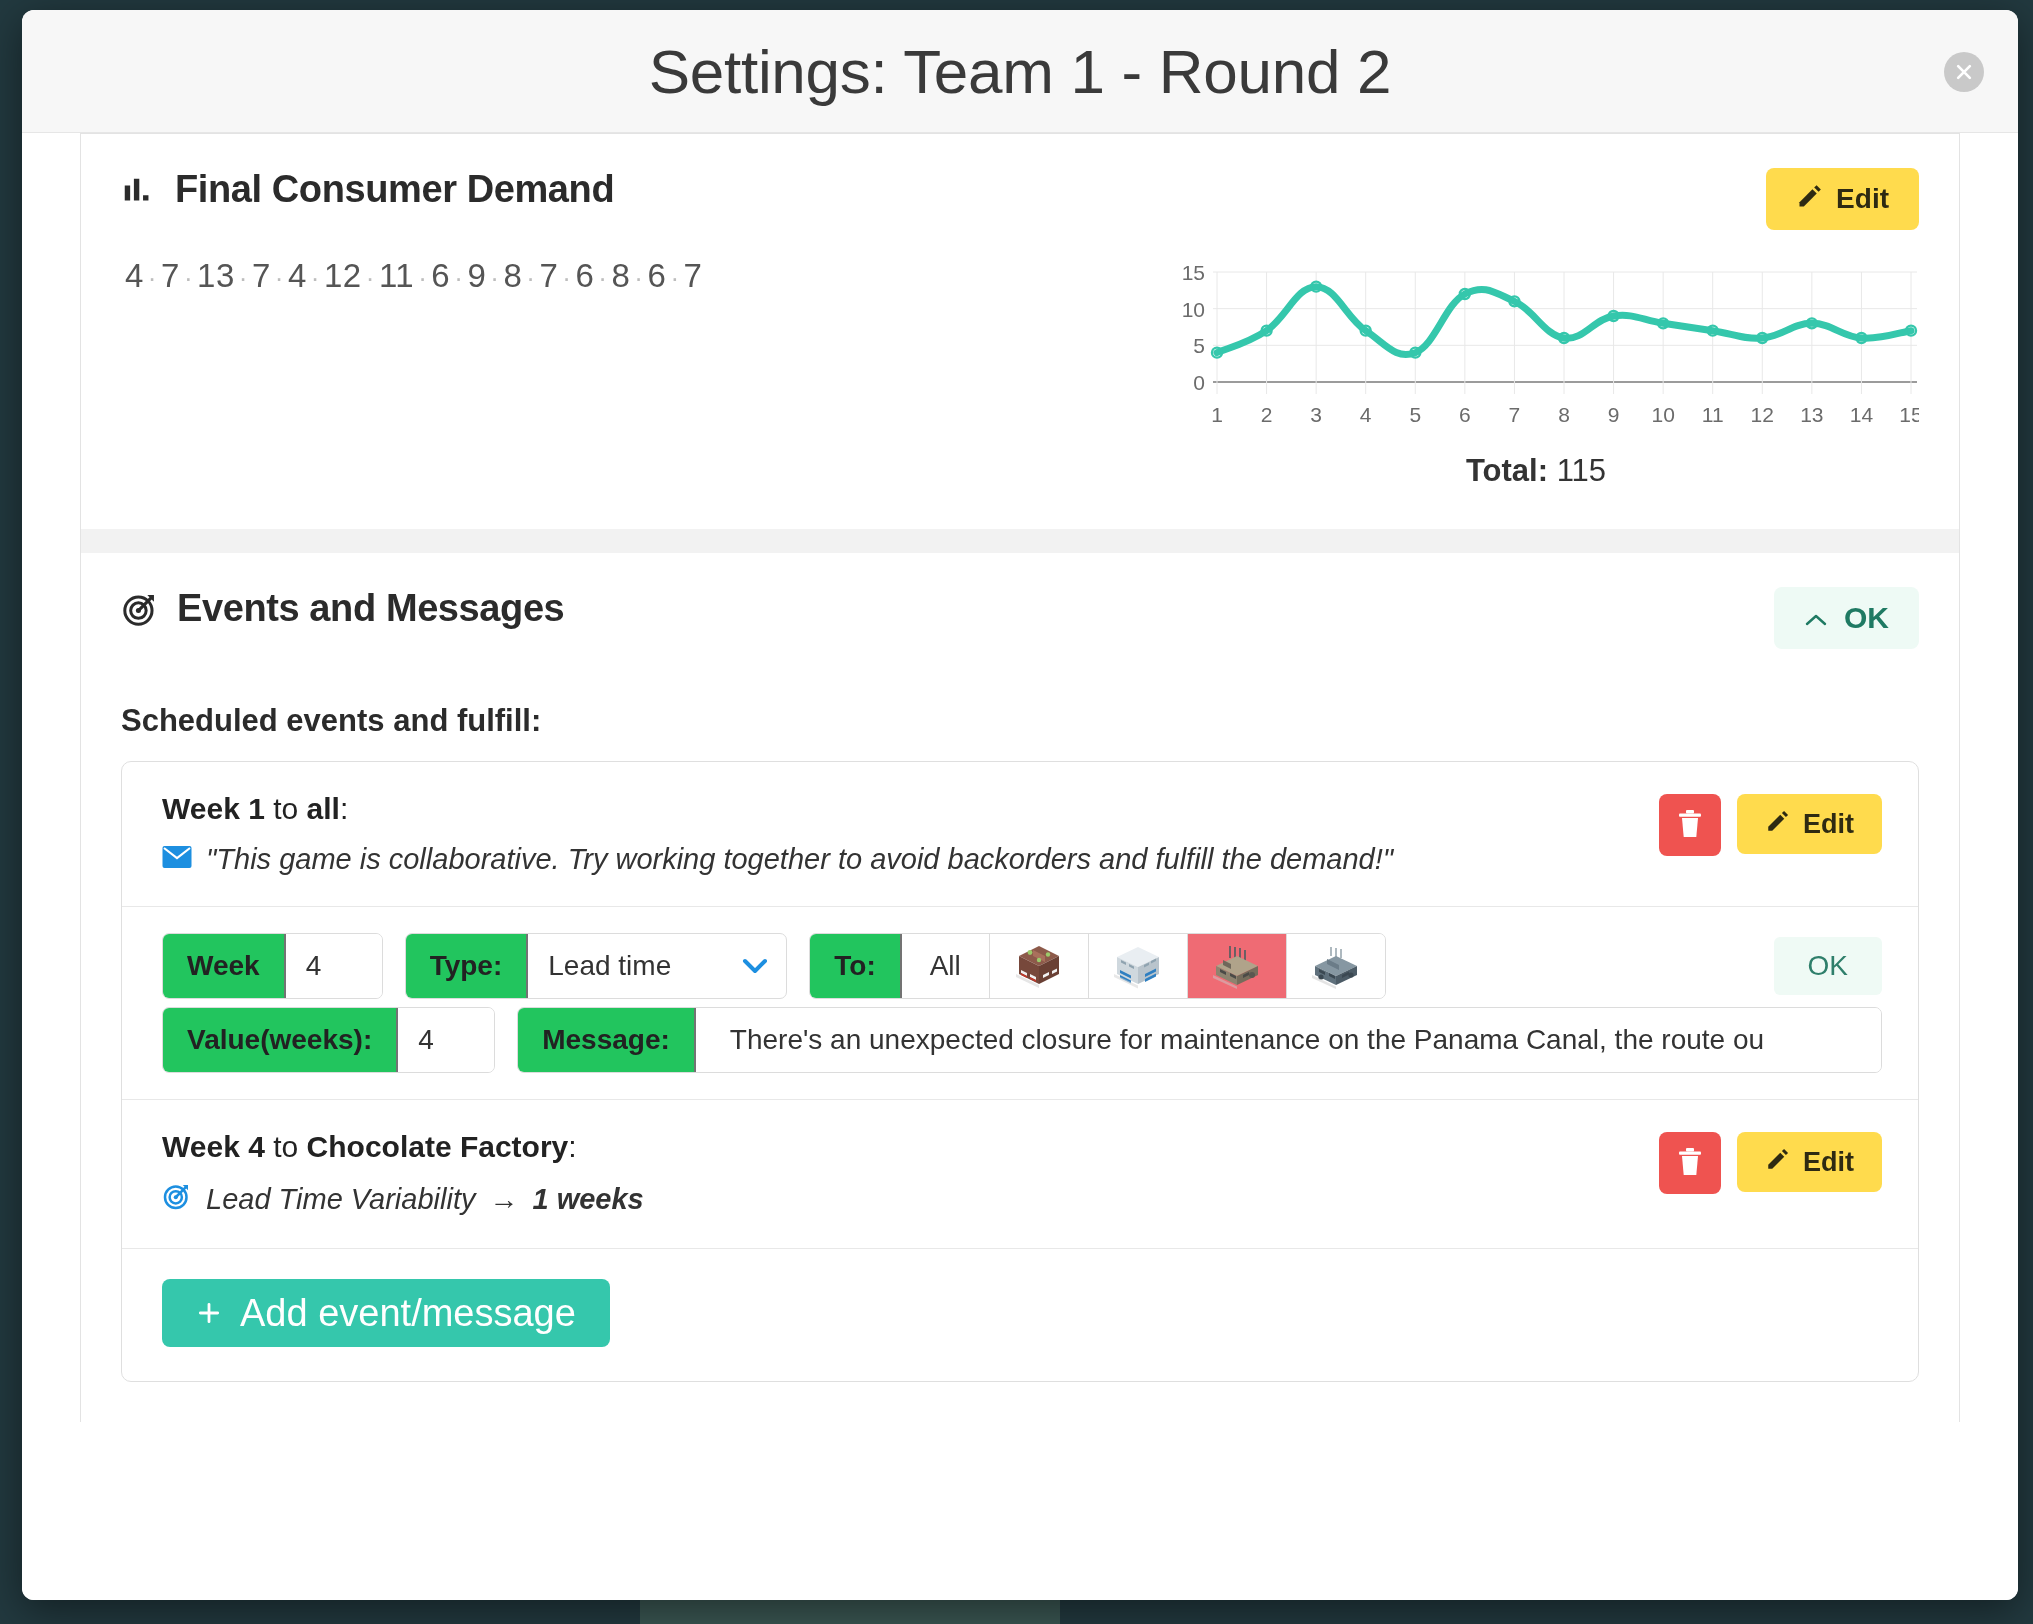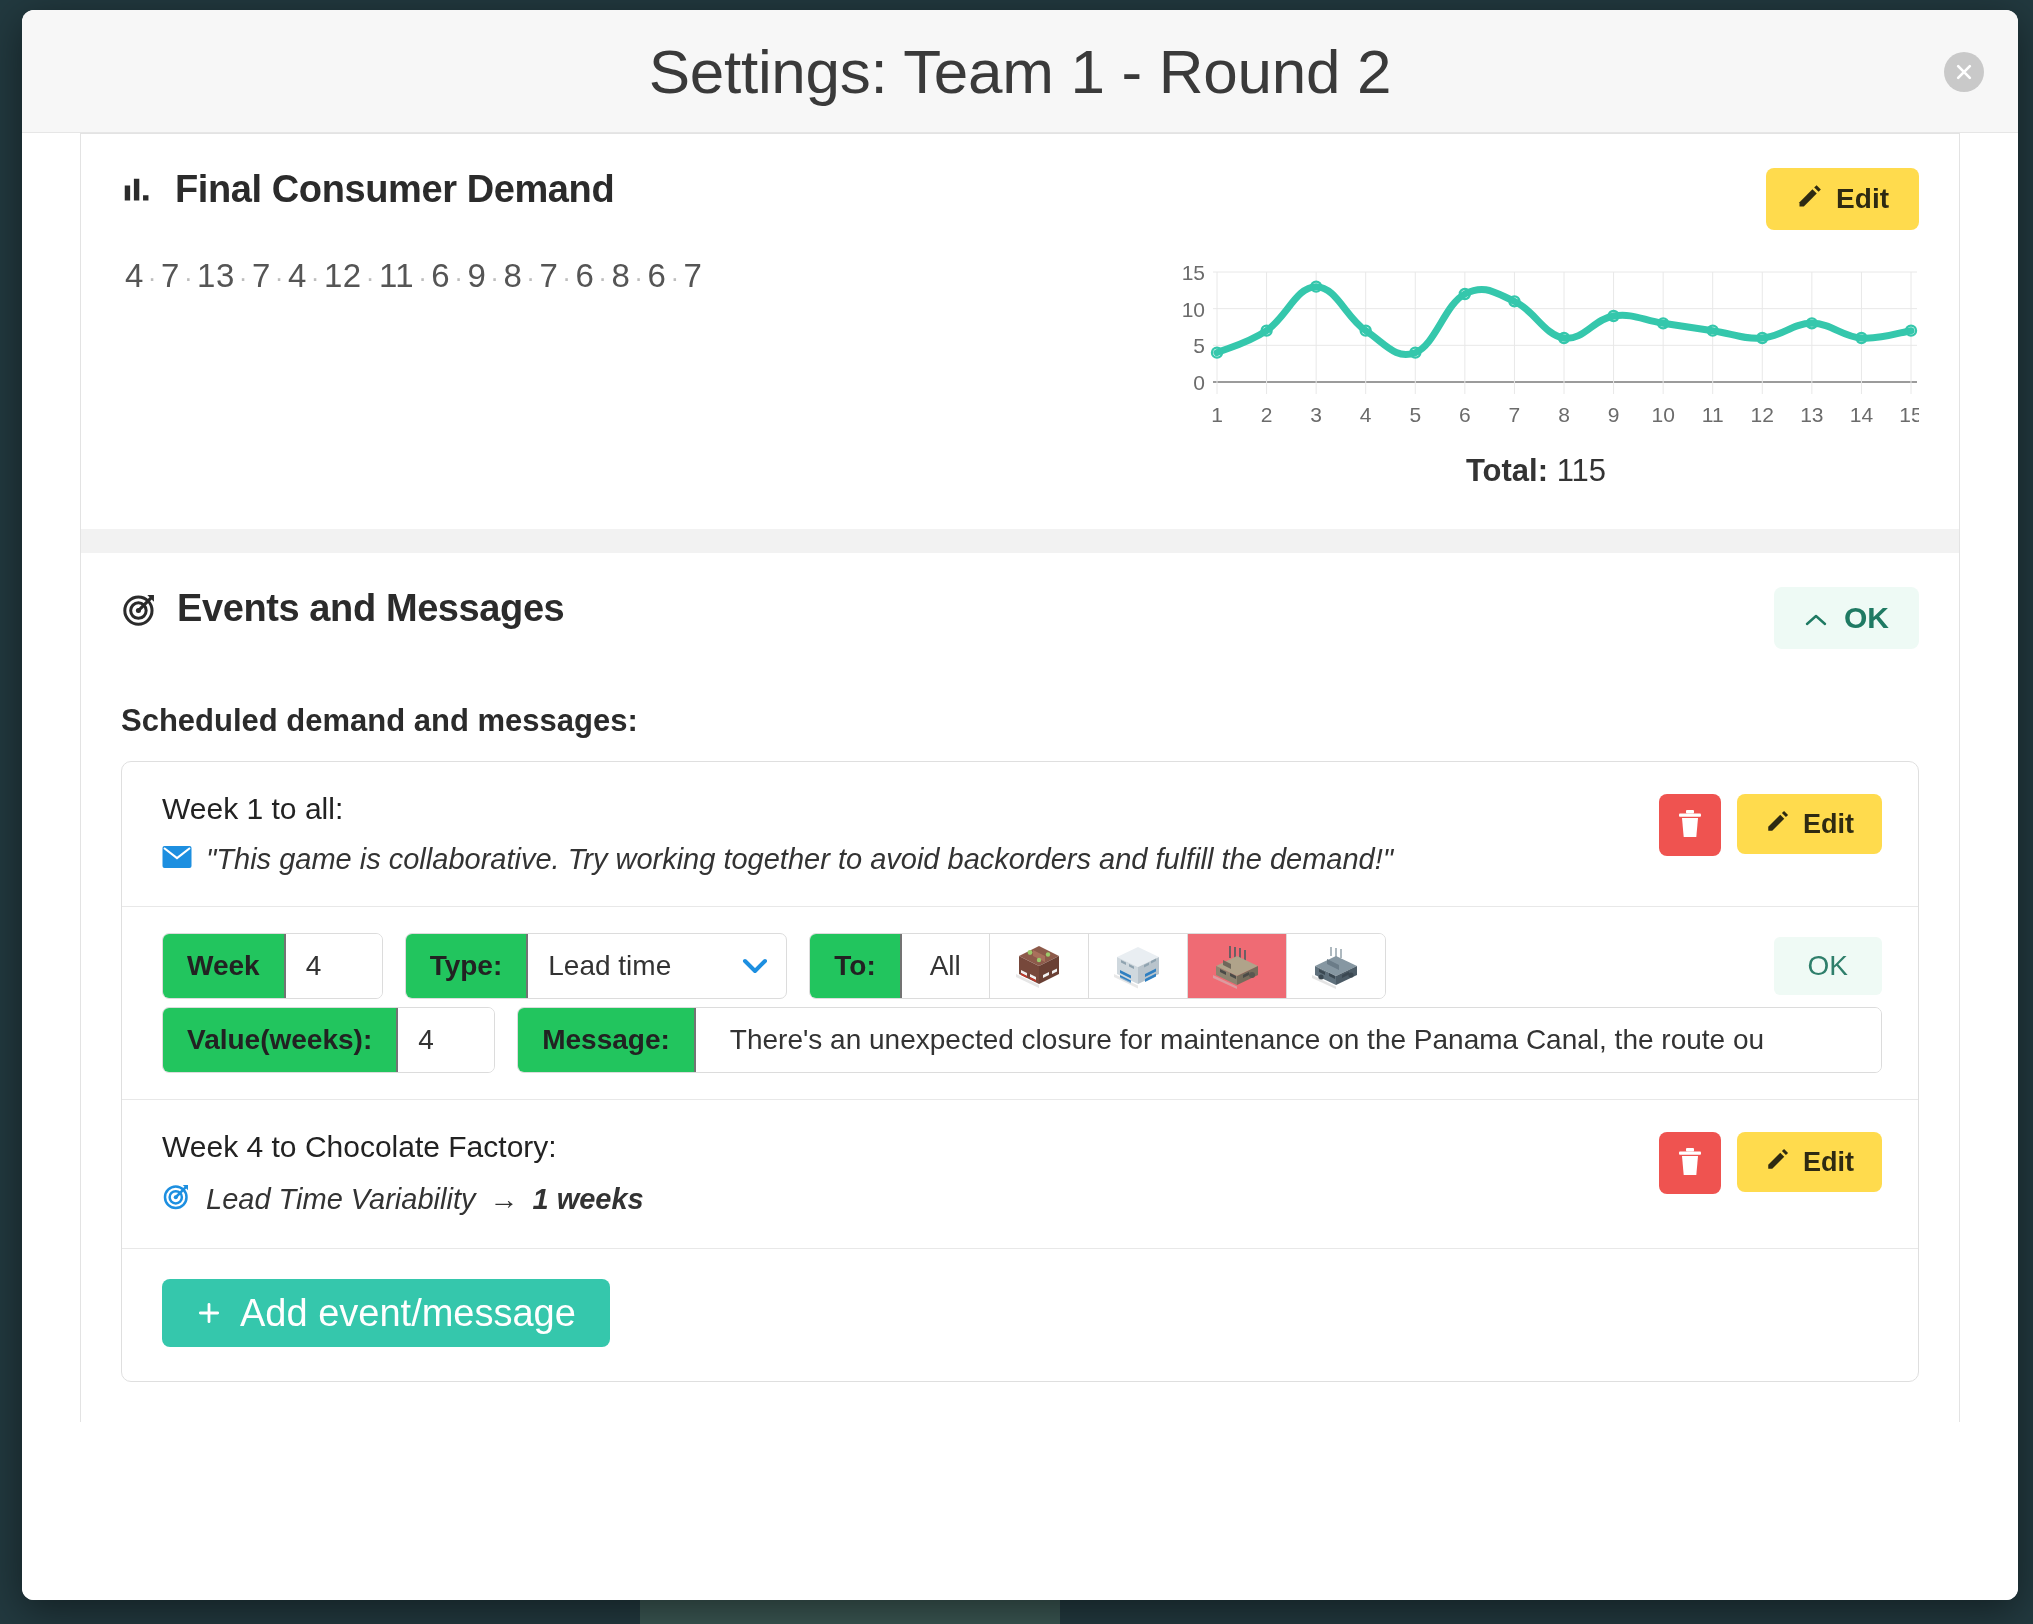--- a/index.html
+++ b/index.html
@@ -127,21 +127,21 @@
     border: 1px solid #dfdfdf; border-radius: 10px; overflow: hidden;
   }
   .event-row {
     padding: 30px 36px 30px 40px;
     display: flex; align-items: flex-start; gap: 20px;
     border-bottom: 1px solid #e8e8e8;
   }
   .event-row:last-child { border-bottom: none; }
   .event-main { flex: 1 1 auto; min-width: 0; }
   .event-title { font-size: 30px; color: #222; }
-  .event-title b { font-weight: 400; }
+  .event-title b { font-weight: 700; }
   .event-detail {
     font-size: 29px; color: #333; font-style: italic;
     margin-top: 17px; display: flex; align-items: center; gap: 14px;
   }
   .event-detail .bold-i { font-weight: 700; font-style: italic; }
   .event-actions { display: flex; gap: 16px; flex: 0 0 auto; padding-top: 2px; }
 
   .edit-row { padding: 26px 36px 26px 40px; border-bottom: 1px solid #e8e8e8; }
   .field-line { display: flex; align-items: center; gap: 22px; }
   .field-line + .field-line { margin-top: 8px; }
@@ -334,21 +334,21 @@
             <button class="btn btn-ok-collapse">
               <span>
                 <svg width="24" height="16" viewBox="0 0 24 16">
                   <path d="M3 12 L12 4 L21 12" fill="none" stroke="#1f7a63" stroke-width="2.4" stroke-linecap="round" stroke-linejoin="round"></path>
                 </svg>
               </span>
               <span>OK</span>
             </button>
           </div>
 
-          <div class="sched-label">Scheduled demand and messages:</div>
+          <div class="sched-label">Scheduled events and fulfill:</div>
 
           <div class="events-box">
 
             <div class="event-row">
               <div class="event-main">
                 <div class="event-title">
                   <b>Week 1</b><span> to </span><b>all</b><span>:</span>
                 </div>
                 <div class="event-detail">
                   <span>

